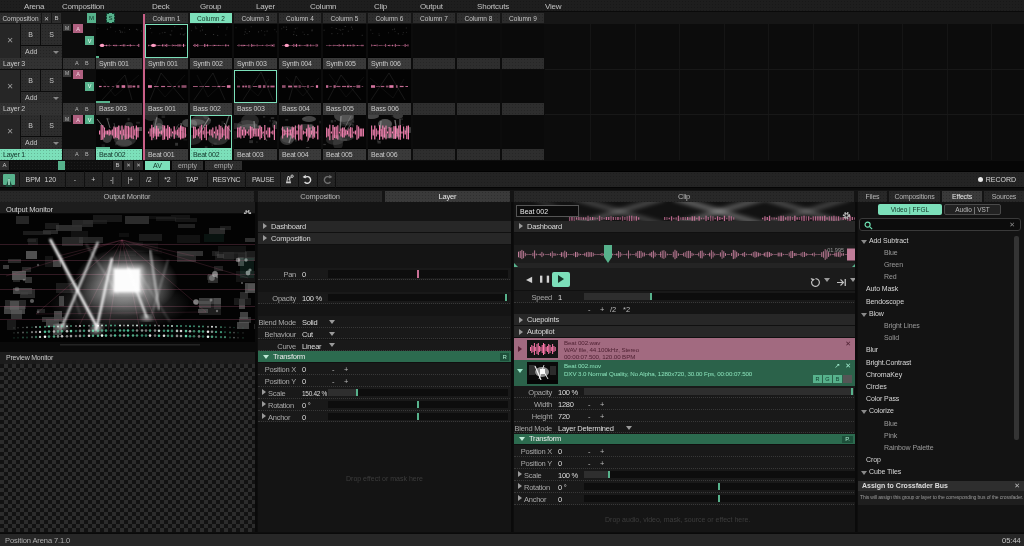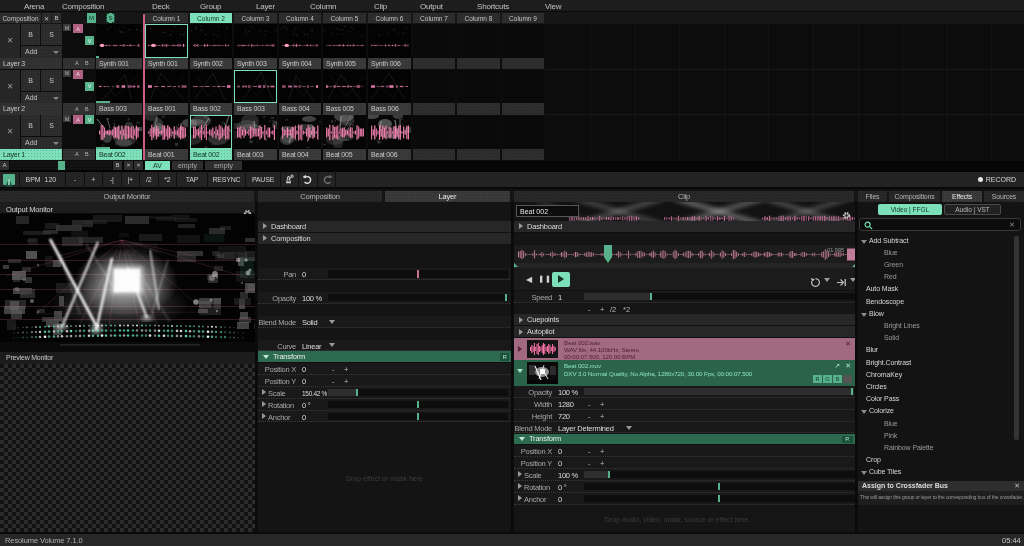--- a/index.html
+++ b/index.html
@@ -1334,20 +1334,25 @@
       <span class="pl" style="left:0;width:38px;top:2px">Opacity</span>
       <span class="pv" style="left:44px;top:2px">100 %</span>
       <div class="abs" style="left:70px;top:2px;width:180px;height:7.3px;background:#0d0d0d"></div>
       <div class="abs" style="left:247px;top:2px;width:2px;height:7.3px;background:#57b28c"></div>
     </div>
 <div class="abs" style="left:258px;top:315.8px;width:254px;height:11.85px;background:#191919;border-bottom:1px dotted #383838;font-size:7.5px">
       <span class="pl" style="left:0;width:38px;top:2px">Blend Mode</span>
       <span class="pv" style="left:44px;top:2px">Solid</span>
       <span class="arrow ar-d" style="position:absolute;left:71px;top:3.9px"></span>
     </div>
+<div class="abs" style="left:258px;top:327.65px;width:254px;height:11.85px;background:#191919;border-bottom:1px dotted #383838;font-size:7.5px">
+      <span class="pl" style="left:0;width:38px;top:2px">Behaviour</span>
+      <span class="pv" style="left:44px;top:2px">Cut</span>
+      <span class="arrow ar-d" style="position:absolute;left:71px;top:3.9px"></span>
+    </div>
 <div class="abs" style="left:258px;top:339.5px;width:254px;height:11.85px;background:#191919;border-bottom:1px dotted #383838;font-size:7.5px">
       <span class="pl" style="left:0;width:38px;top:2px">Curve</span>
       <span class="pv" style="left:44px;top:2px">Linear</span>
       <span class="arrow ar-d" style="position:absolute;left:71px;top:3.9px"></span>
     </div>
 <div class="abs" style="left:258px;top:351.35px;width:254px;height:11.85px;background:#2c6b4f;color:#ececec;font-size:7.5px;letter-spacing:-0.2px;display:flex;align-items:center;border-bottom:1px solid #101010">
       <span class="arrow ar-d" style="margin-left:5px;margin-right:4px;border-top-color:#bfe9d6"></span>
       <span>Transform</span>
       <span style="position:absolute;right:3px;top:2px;width:9px;height:7.3px;background:#1d4f3a;color:#a8e8cc;font-size:6px;display:flex;align-items:center;justify-content:center">R</span>
     </div>
@@ -1880,17 +1885,17 @@
 <div class="abs" style="left:869px;top:468.29999999999995px;font-size:7px;letter-spacing:-0.1px;color:#d8d8d8">Cube Tiles</div>
 <div class="abs" style="left:1014px;top:236px;width:5px;height:204px;background:#343434;border-radius:2px"></div>
 <div class="abs" style="left:858px;top:481px;width:166px;height:10px;background:#2e2e2e">
       <span style="position:absolute;left:4px;top:1px;font-size:7px;color:#dcdcdc;font-weight:bold">Assign to Crossfader Bus</span>
       <span style="position:absolute;right:4px;top:1px;color:#bbb;font-size:7px">✕</span>
     </div>
 <div class="abs" style="left:858px;top:491px;width:166px;height:14px;background:#1e1e1e">
       <span style="position:absolute;left:2px;top:3px;font-size:5px;letter-spacing:-0.1px;color:#9a9a9a;white-space:nowrap">This will assign this group or layer to the corresponding bus of the crossfader.</span>
     </div>
 <div class="abs" style="left:0px;top:533px;width:1024px;height:13px;background:#272727;border-top:1px solid #0a0a0a"></div>
-<div class="abs" style="left:5px;top:536px;font-size:7.5px;letter-spacing:-0.1px;color:#b0b0b0">Resolume Volume 7.1.0</div>
+<div class="abs" style="left:5px;top:536px;font-size:7.5px;letter-spacing:-0.1px;color:#b0b0b0">Position Arena 7.1.0</div>
 <div class="abs" style="left:1002px;top:536px;font-size:7.5px;color:#c8c8c8">05:44</div>
 <div class="abs" style="left:255px;top:202px;width:2px;height:330px;background:#0a0a0a"></div>
 <div class="abs" style="left:511px;top:202px;width:2px;height:330px;background:#0a0a0a"></div>
 <div class="abs" style="left:855px;top:202px;width:2px;height:330px;background:#0a0a0a"></div>
 </div>
 </body></html>

